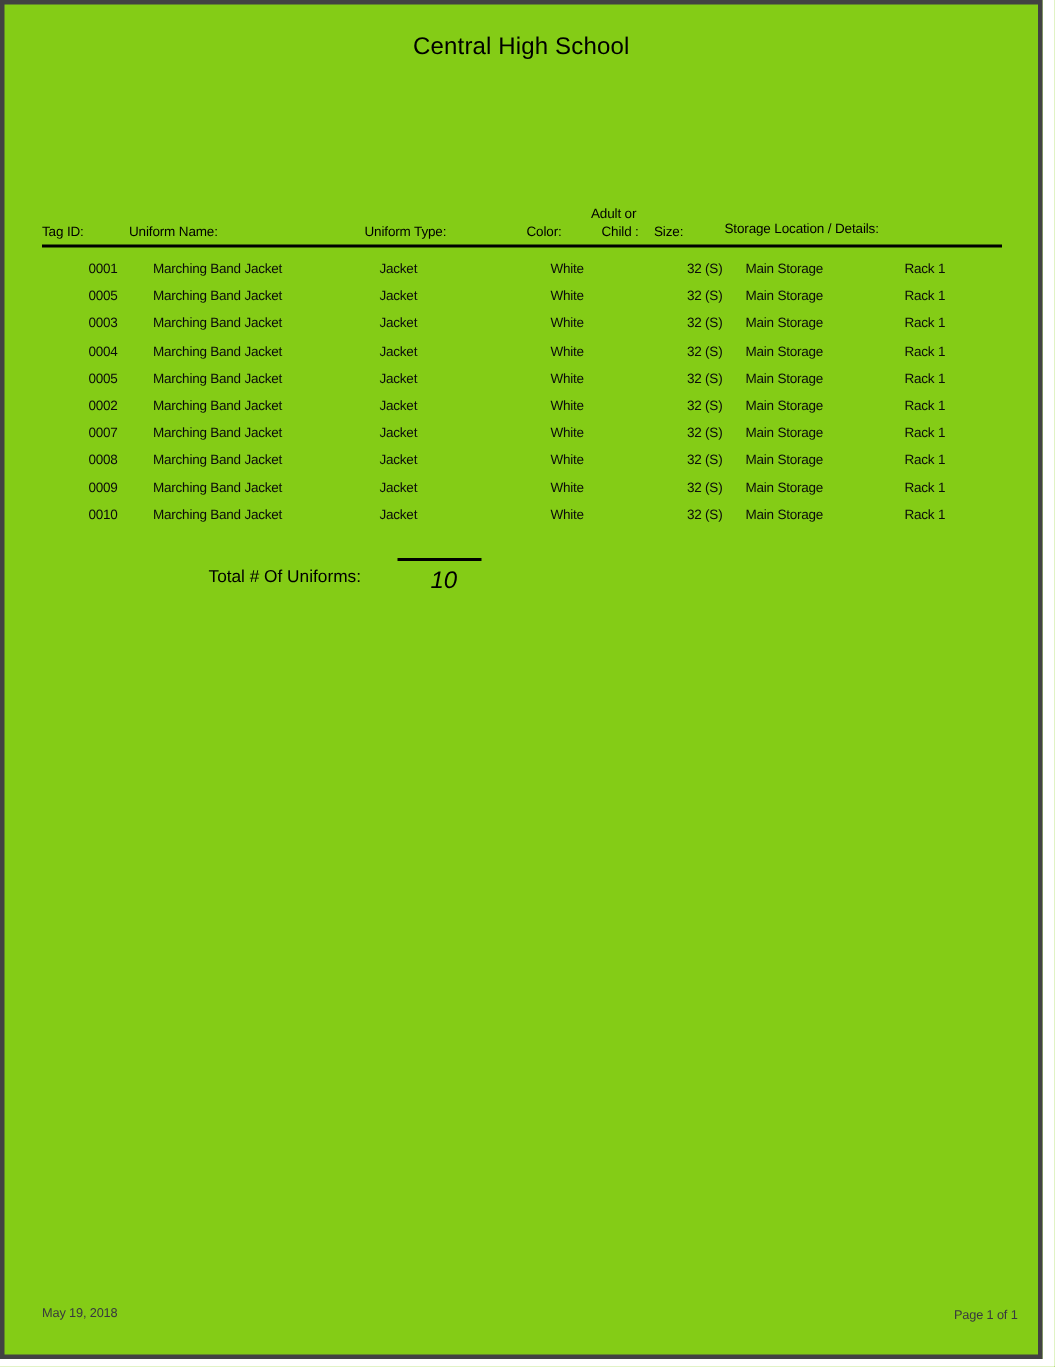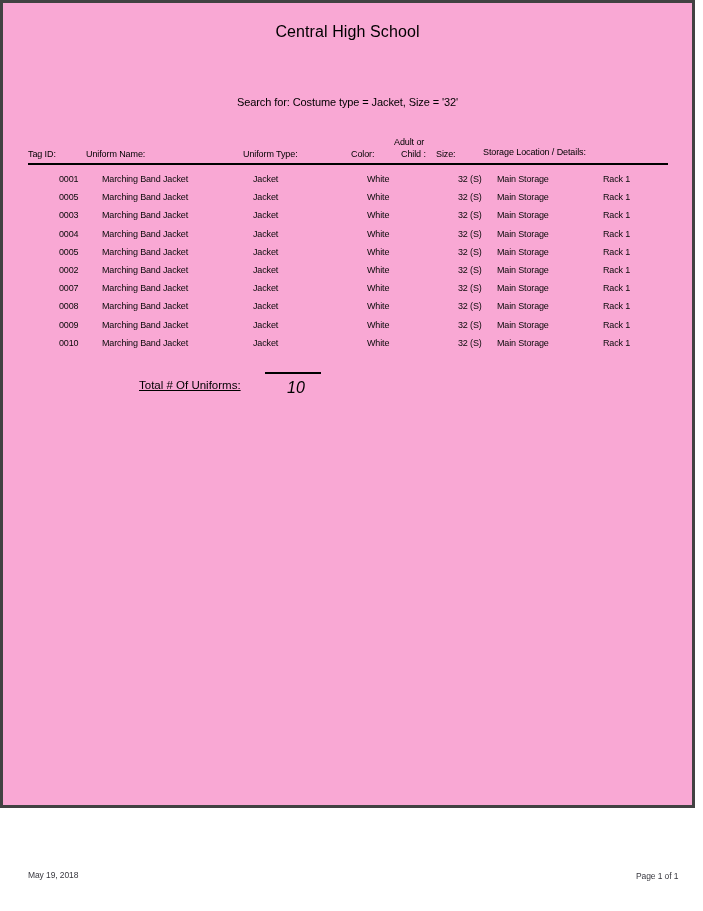--- a/index.html
+++ b/index.html
@@ -2,22 +2,22 @@
 <html><head>
 <meta charset="utf-8">
 <style>
   html,body{margin:0;padding:0;background:#fff;}
   body{
     width:703px;height:911px;position:relative;
     font-family:"Liberation Sans","DejaVu Sans",sans-serif;
     -webkit-font-smoothing:antialiased;
   }
   .page{
-    position:absolute;left:0;top:0;width:695px;height:808px;
-    box-sizing:border-box;border:3px solid #424242;background:#f9a8d4;
+    position:absolute;left:0;top:0;width:695px;height:906px;
+    box-sizing:border-box;border:3px solid #424242;background:#84cc16;
   }
   .abs{position:absolute;white-space:nowrap;color:#000;}
   .title{top:20px;left:0;width:100%;text-align:center;font-size:16px;letter-spacing:0.1px;}
   .subtitle{top:55px;left:0;width:100%;text-align:center;font-size:14px;}
   .search{top:93px;left:0;width:100%;text-align:center;font-size:11px;letter-spacing:-0.1px;}
   .hdr{font-size:9px;line-height:11px;letter-spacing:-0.1px;}
   .h-tag{left:25px;top:146px;}
   .h-name{left:83px;top:146px;}
   .h-type{left:240px;top:146px;}
   .h-color{left:348px;top:146px;}
@@ -29,33 +29,32 @@
   .t-row{position:absolute;left:12px;width:695px;height:14px;}
   .cell{position:absolute;font-size:9px;line-height:12px;letter-spacing:-0.15px;white-space:nowrap;color:#0a0a0a;}
   .c-tag{left:44px;}
   .c-name{left:87px;}
   .c-type{left:238px;}
   .c-color{left:352px;}
   .c-size{left:443px;}
   .c-loc{left:482px;}
   .c-detail{left:588px;}
   .sumline{left:262px;top:369px;width:56px;height:1.5px;background:#000;}
-  .total-label{left:136px;top:376px;font-size:11.5px;text-decoration:underline;}
+  .total-label{left:136px;top:376px;font-size:11.5px;}
   .total-value{left:284px;top:376px;font-size:16px;font-style:italic;}
   .footer{font-size:8.5px;color:#38383f;letter-spacing:-0.1px;}
   .f-date{left:25px;top:867px;}
   .f-page{left:633px;top:868px;}
 </style>
 </head>
 <body>
 
 <div class="page">
 
   <div class="abs title">Central High School</div>
-  <div class="abs search">Search for: Costume type = Jacket, Size = '32'</div>
 
   <span class="abs hdr h-tag">Tag ID:</span>
   <span class="abs hdr h-name">Uniform Name:</span>
   <span class="abs hdr h-type">Uniform Type:</span>
   <span class="abs hdr h-color">Color:</span>
   <span class="abs hdr h-adult">Adult or</span>
   <span class="abs hdr h-child">Child :</span>
   <span class="abs hdr h-size">Size:</span>
   <span class="abs hdr h-storage">Storage Location / Details:</span>
 

